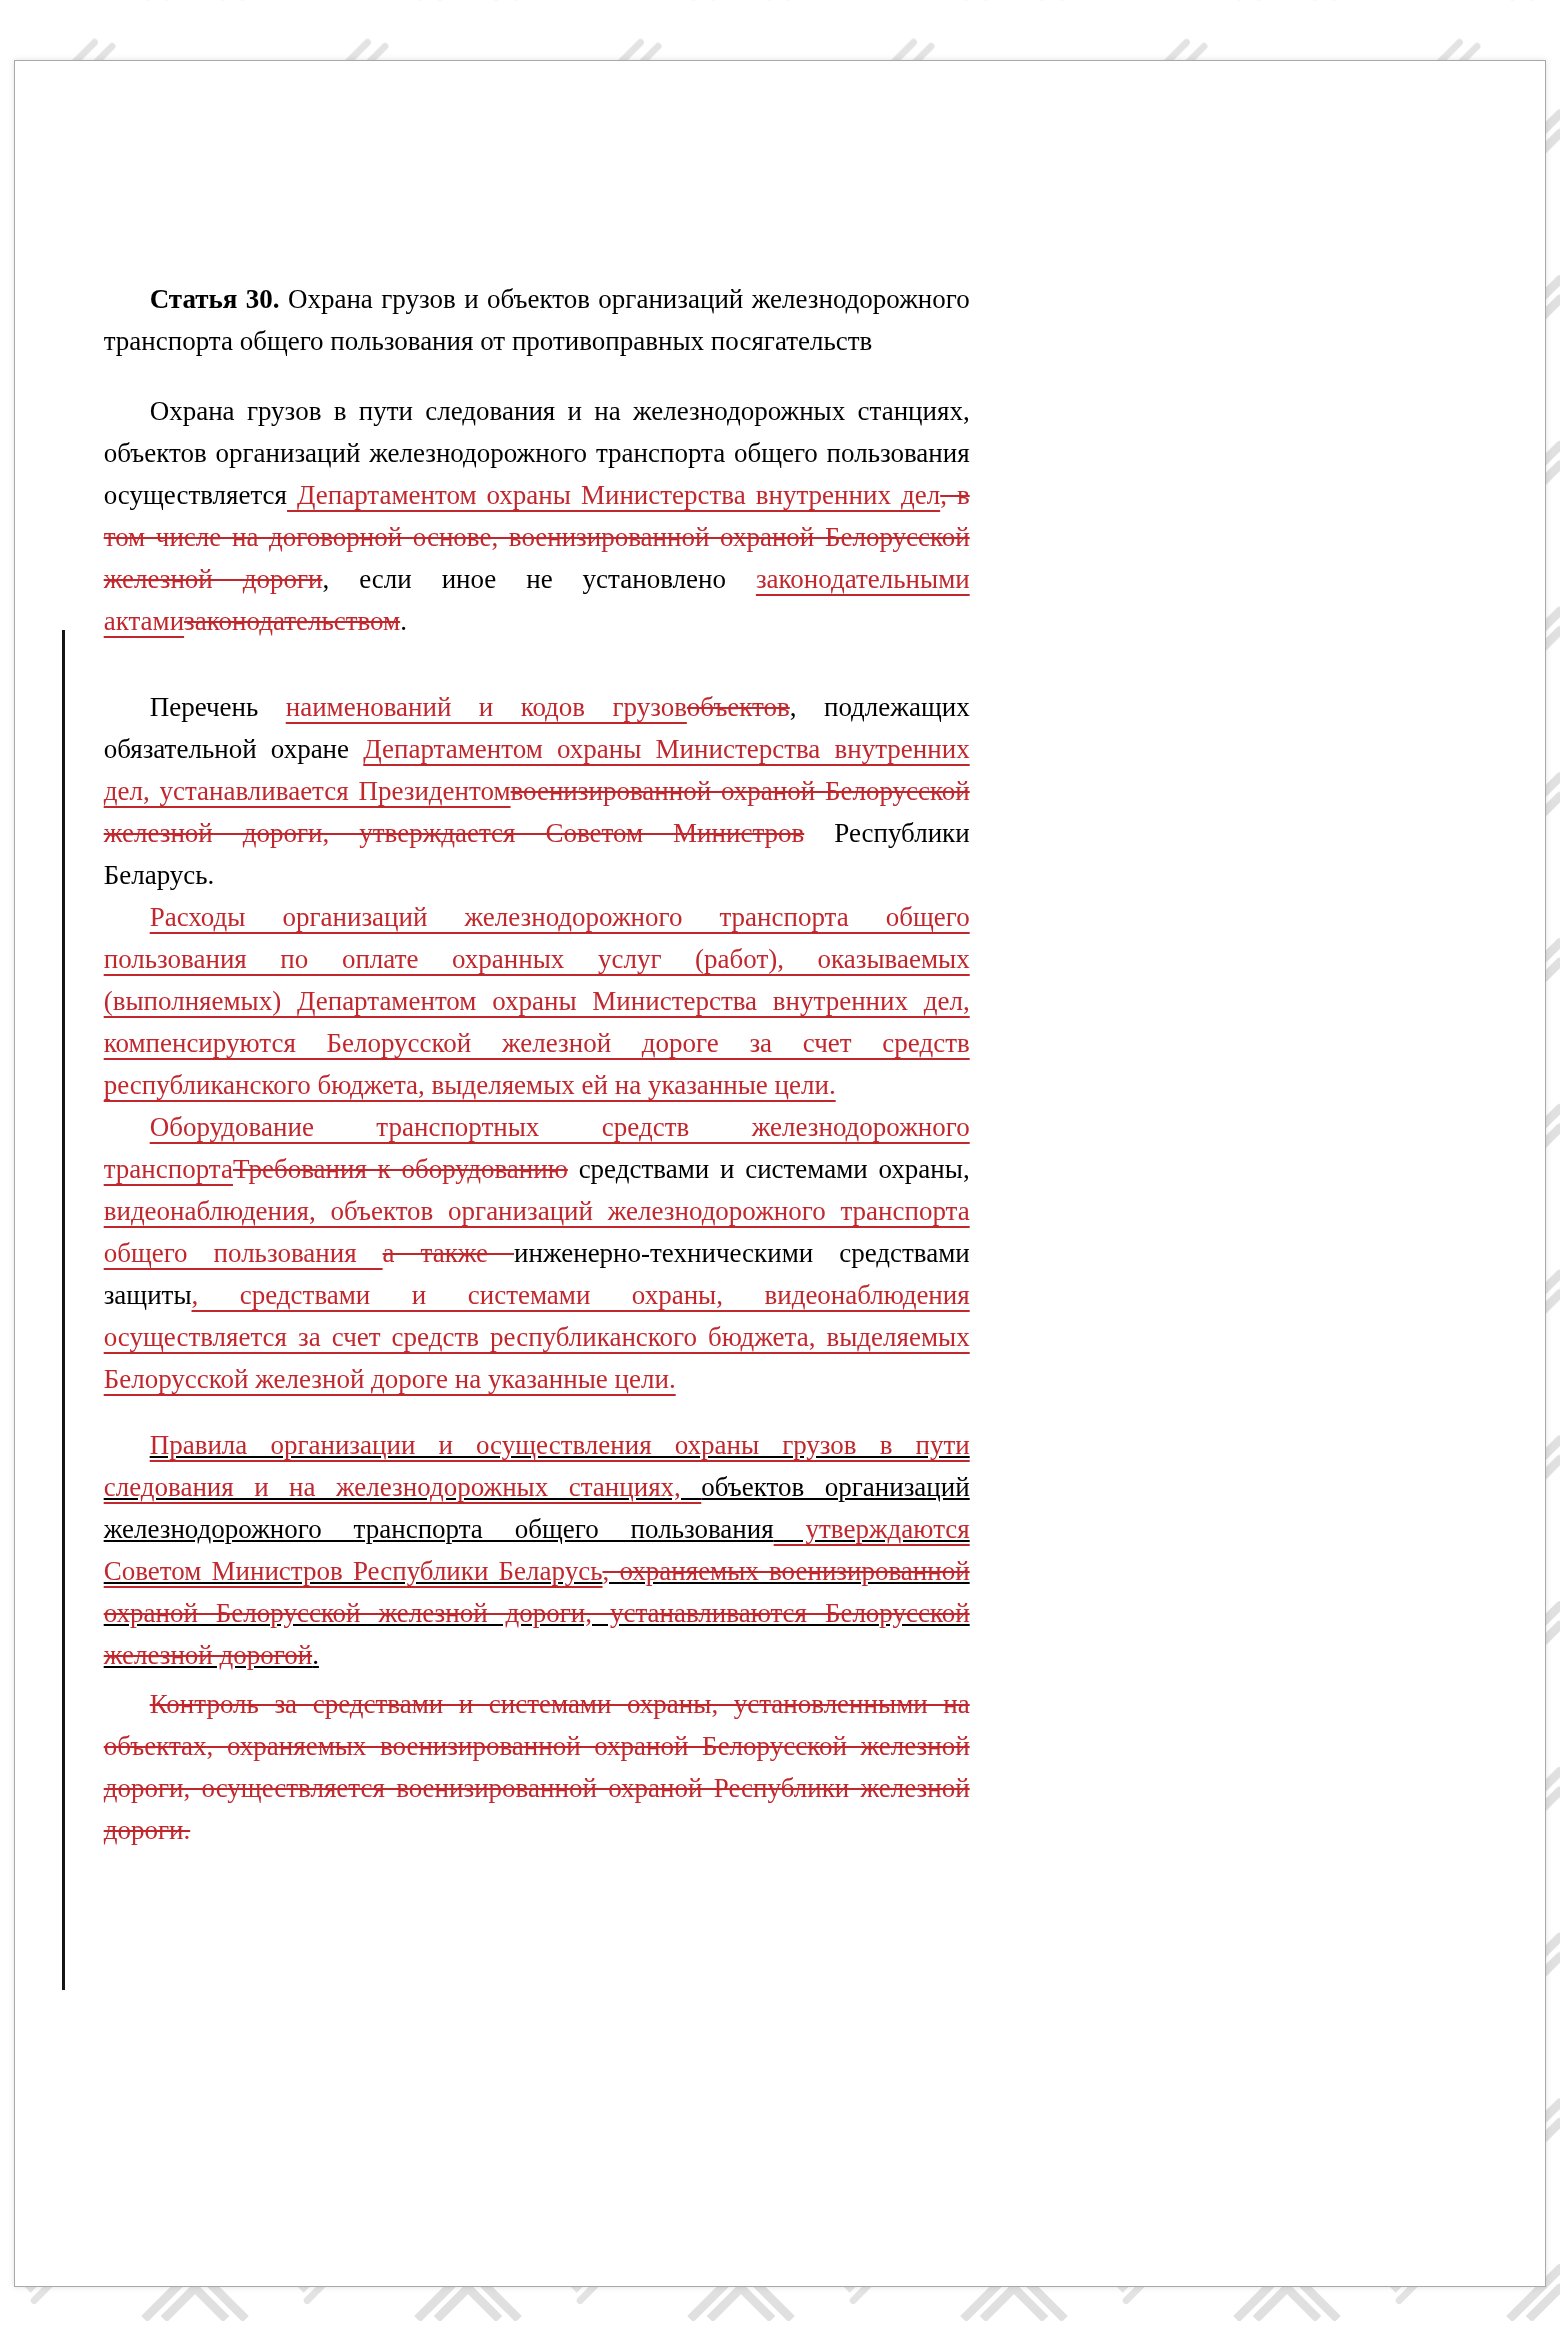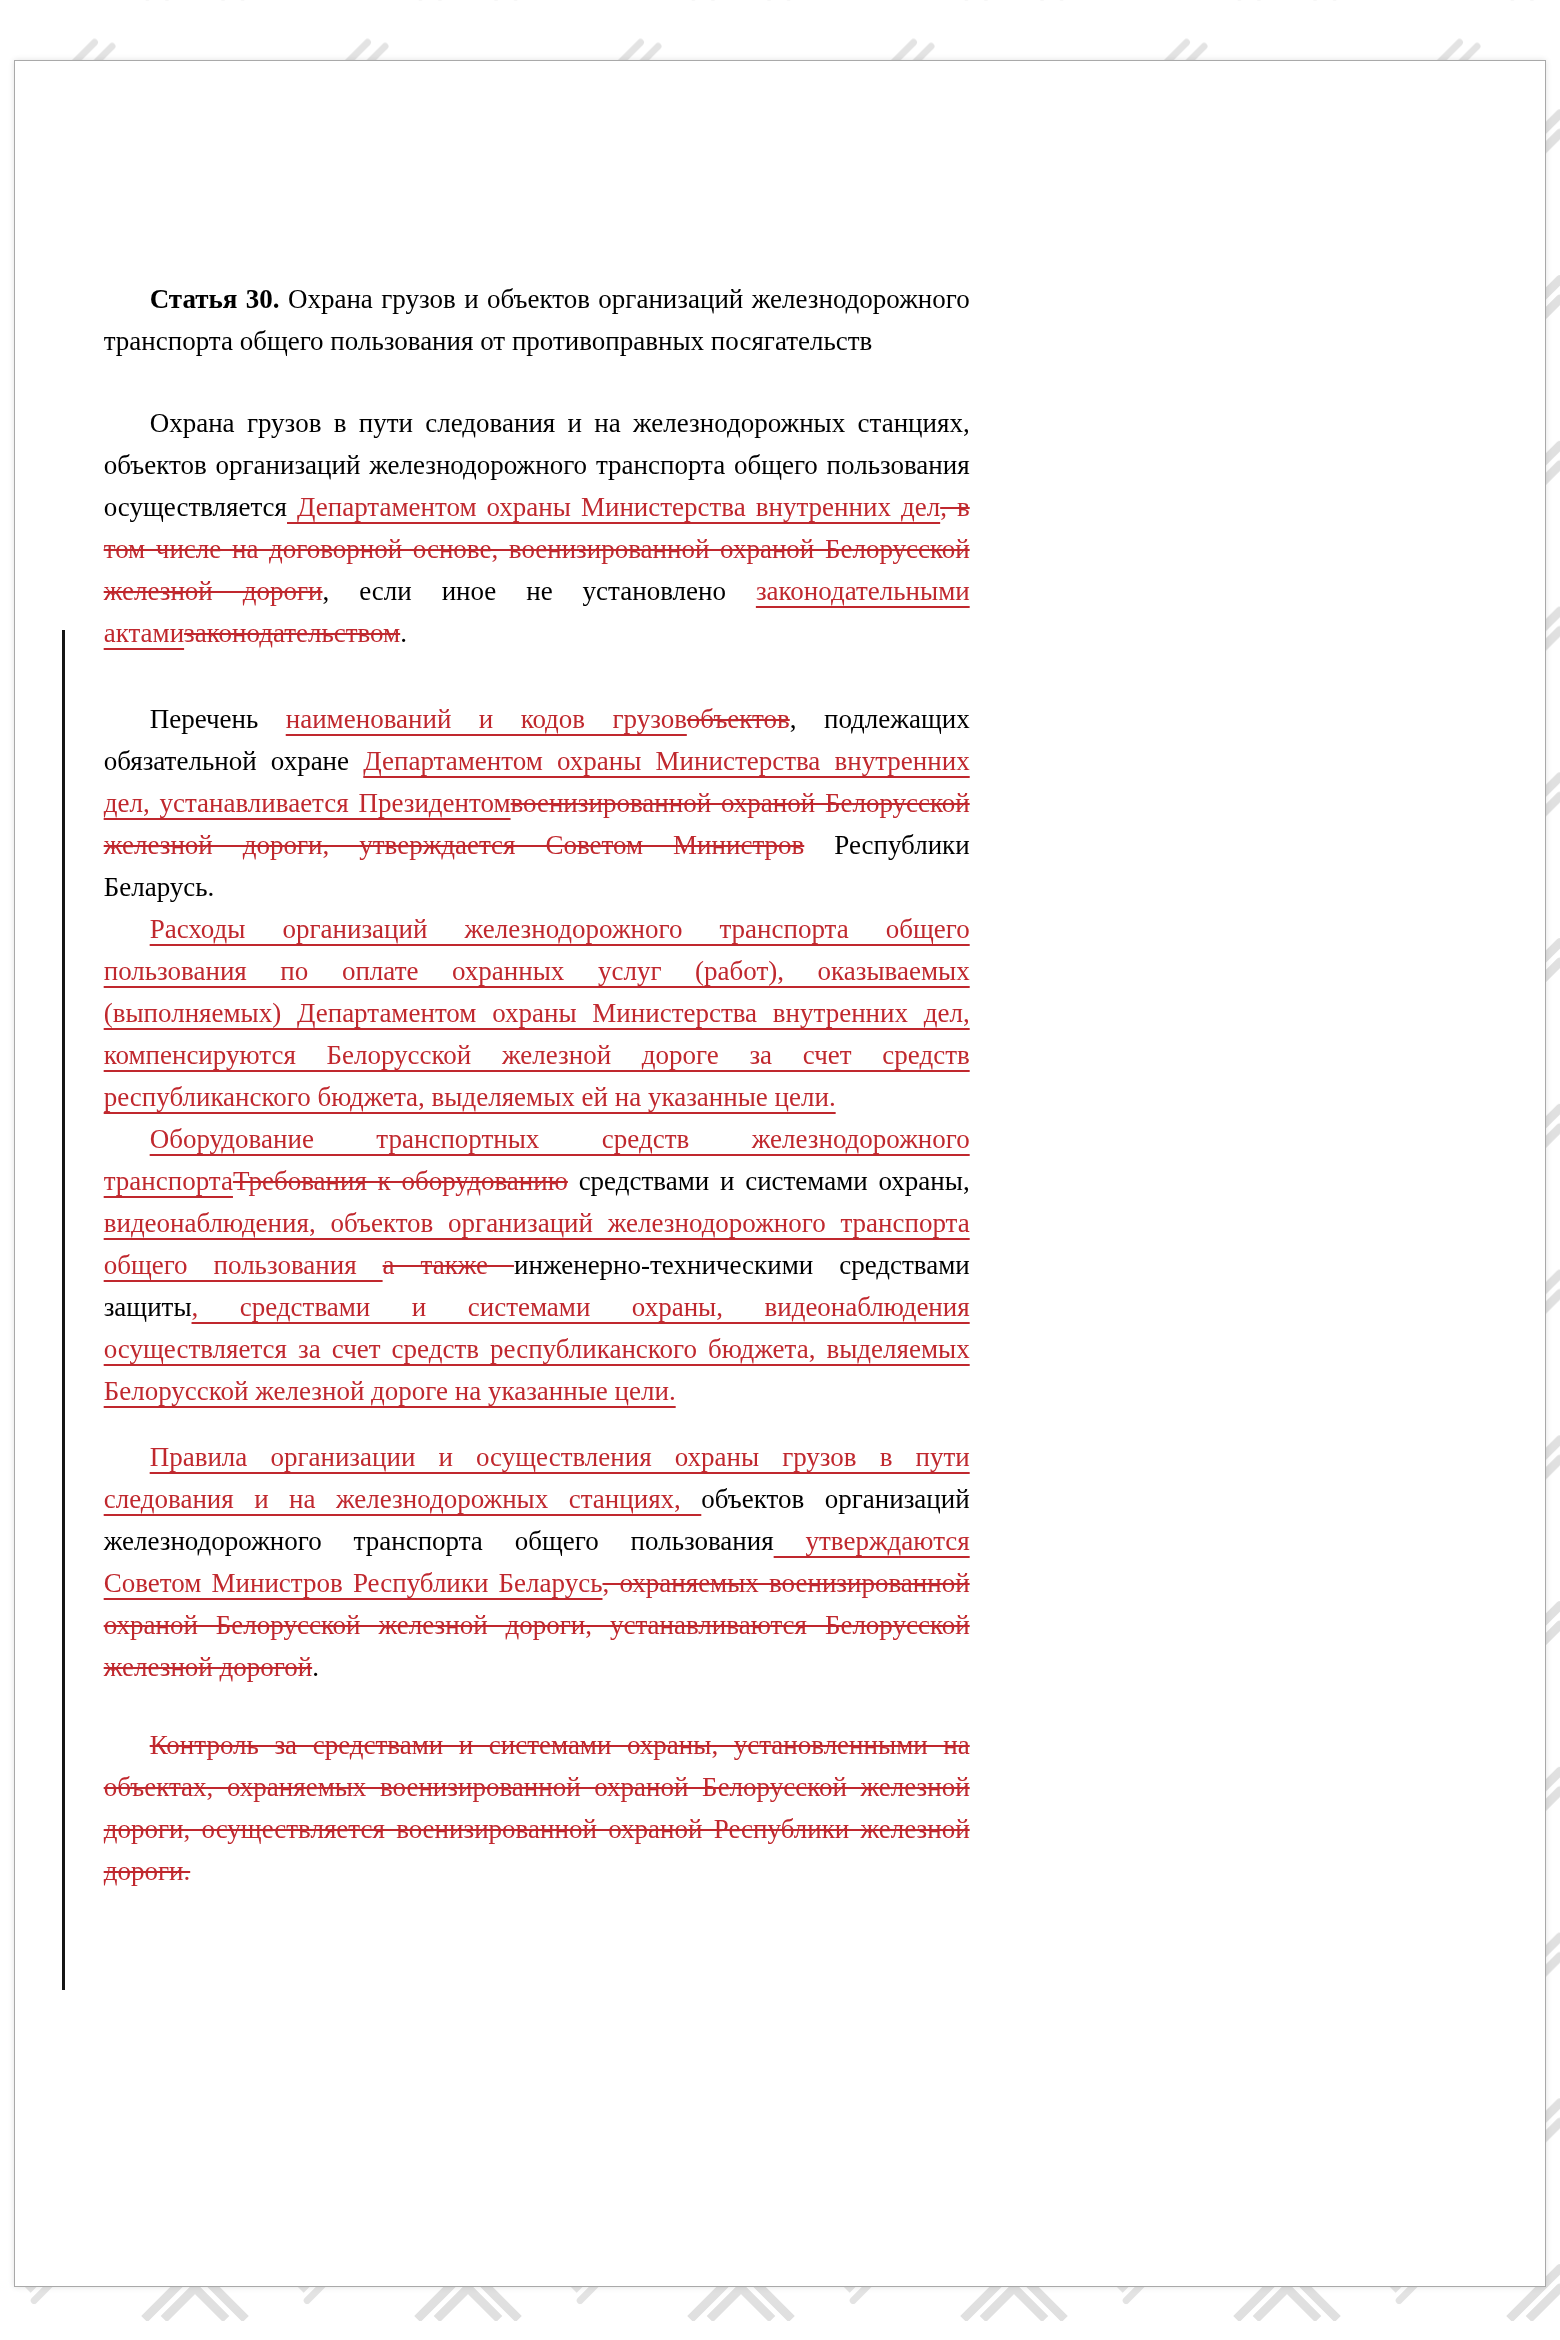--- a/index.html
+++ b/index.html
@@ -15,25 +15,25 @@
     box-shadow:0 0 5.9px rgba(0,0,0,.12);
   }
   .content{
     position:absolute;left:89px;top:217px;width:866px;
     color:#000;font-size:27px;line-height:42px;
   }
   p{margin:0;text-align:justify;}
   .title{
     font-weight:bold;text-indent:0;margin-bottom:44px;
   }
-  .heading{ text-indent:46px;margin-bottom:40px; }
+  .heading{ text-indent:46px;margin-bottom:28px; }
   .para{ text-indent:46px; }
   .gap-after-sm{ margin-bottom:44px; }
   .gap-after-lg{ margin-bottom:24px; }
-  .gap-after-md{ margin-bottom:36px; }
+  .gap-after-md{ margin-bottom:7px;text-decoration:underline; }
   .run-bold{ font-weight:bold; }
   .run-ins{
     color:var(--rev,#c0282e);
     text-decoration:underline;
     text-decoration-thickness:2px;
     text-underline-offset:5.9px;
   }
   .run-del{
     color:var(--rev,#c0282e);
     text-decoration:line-through;

